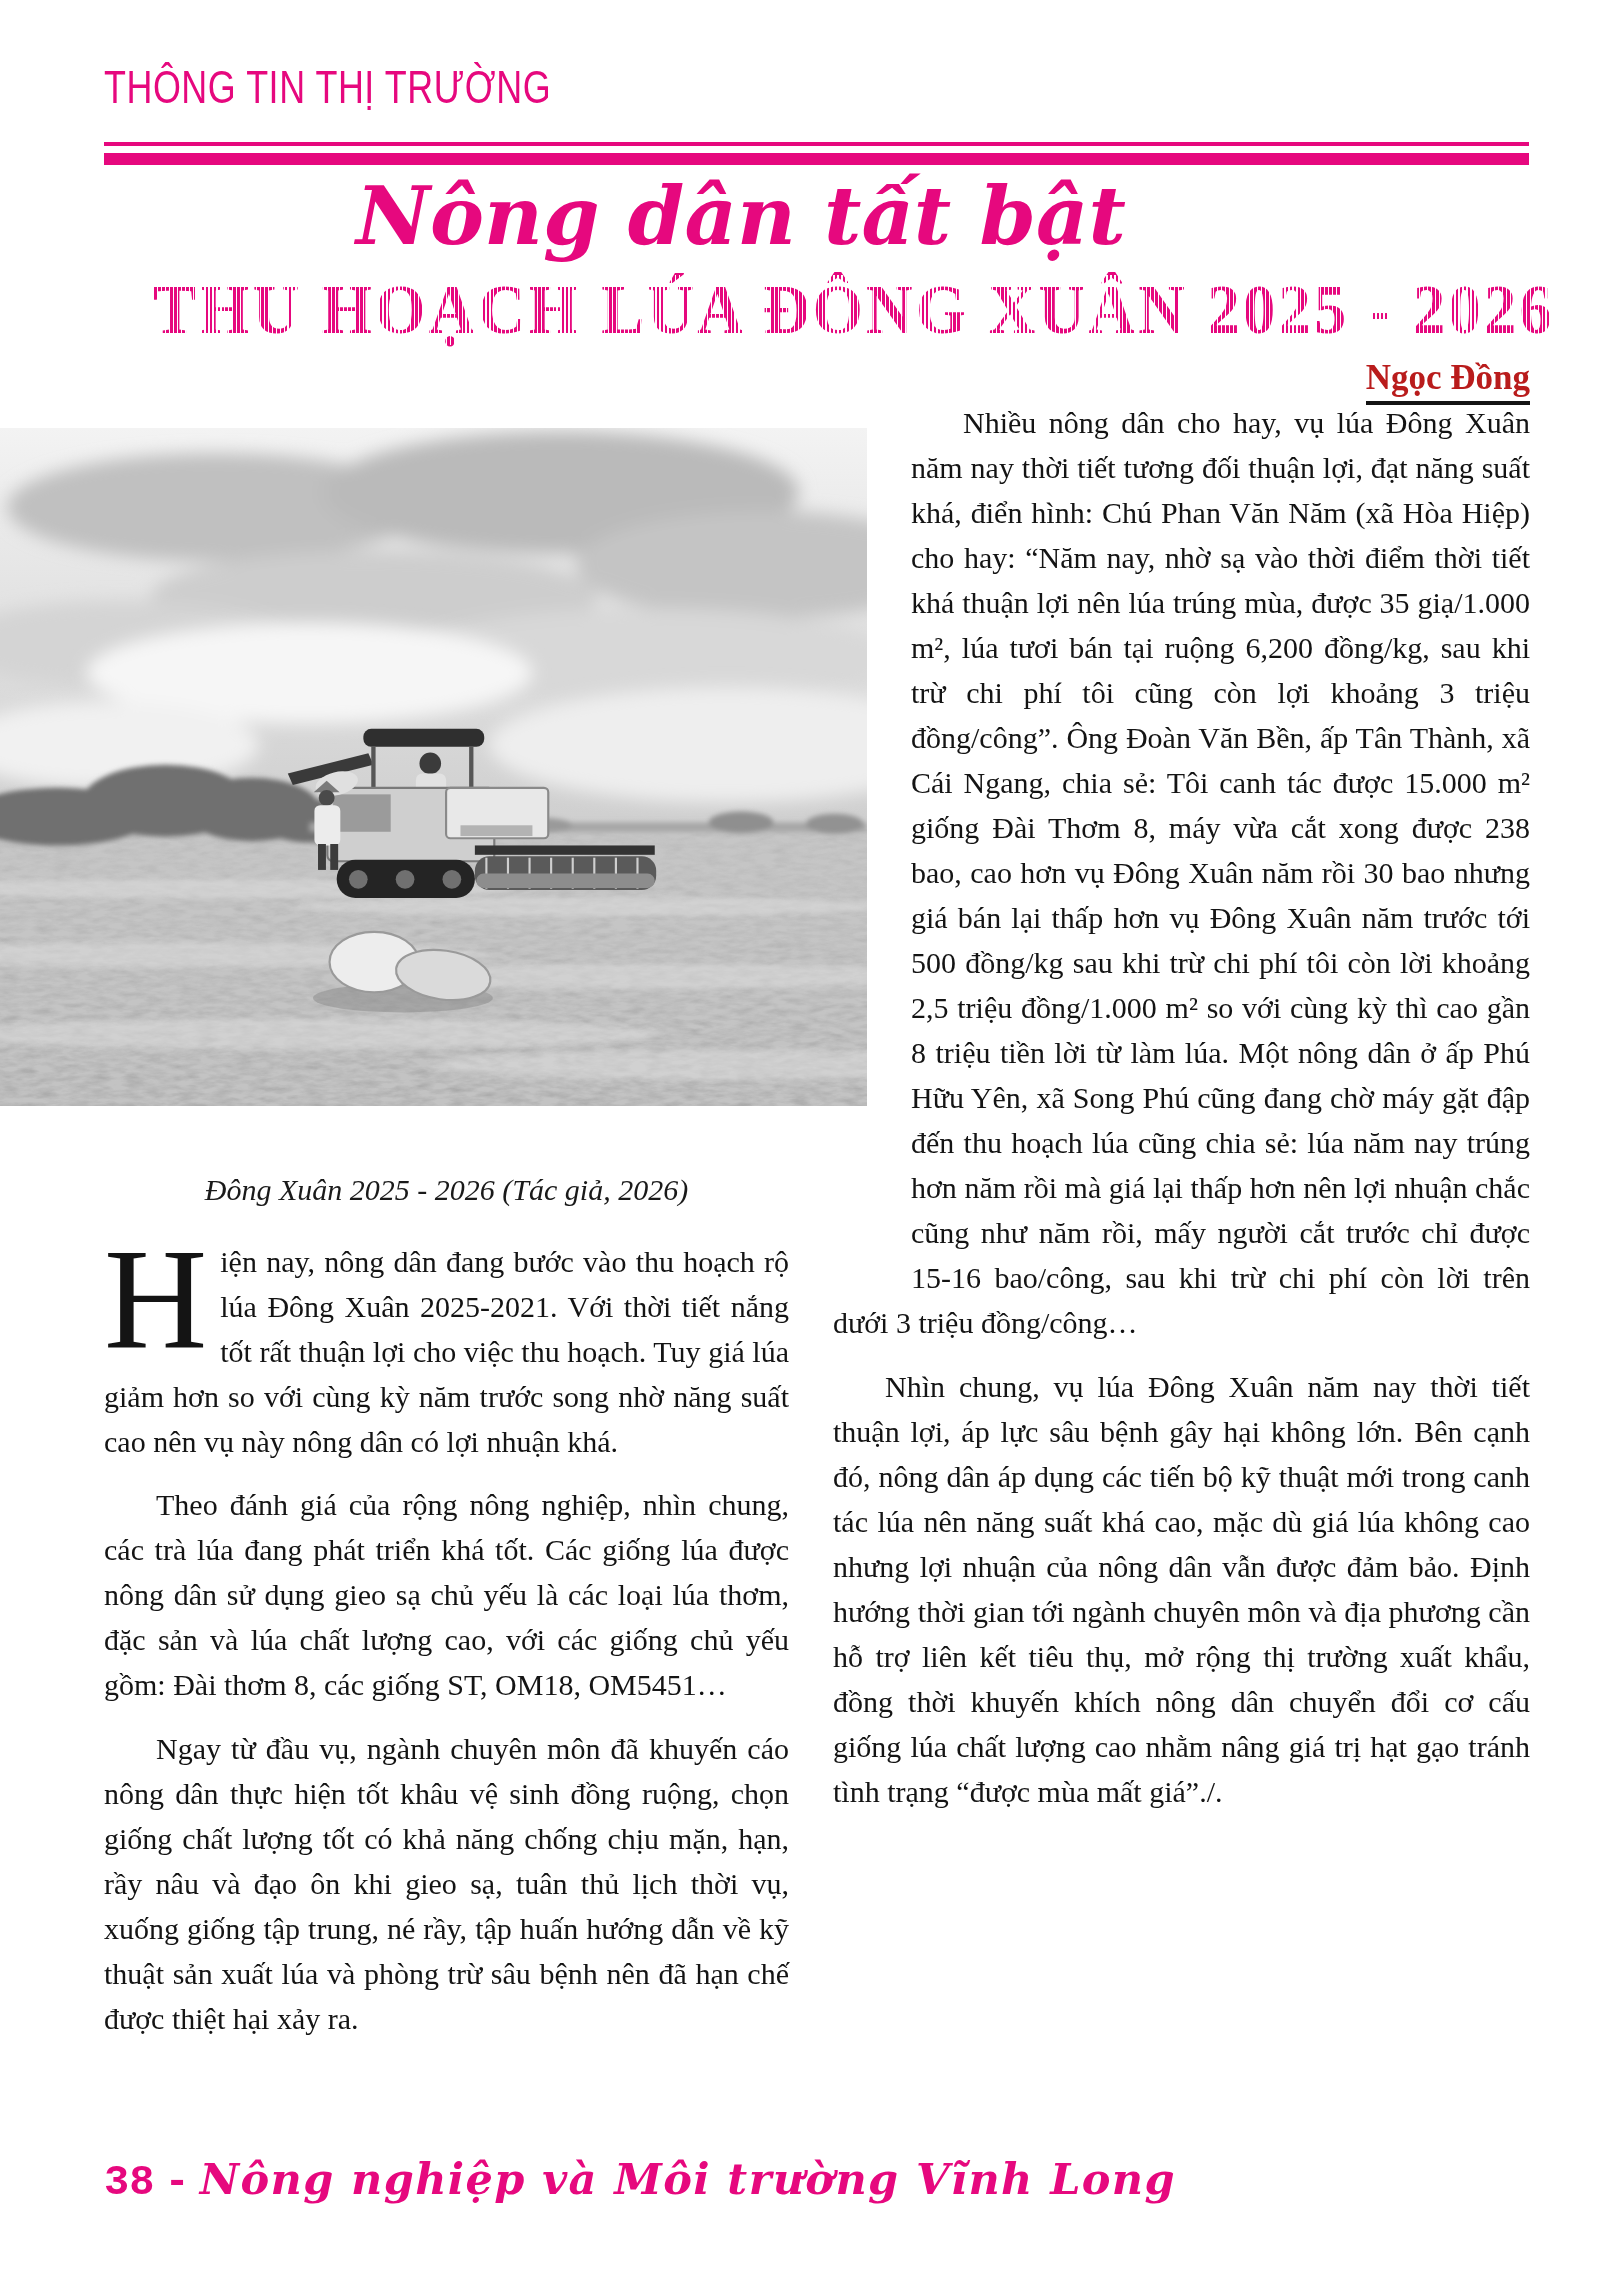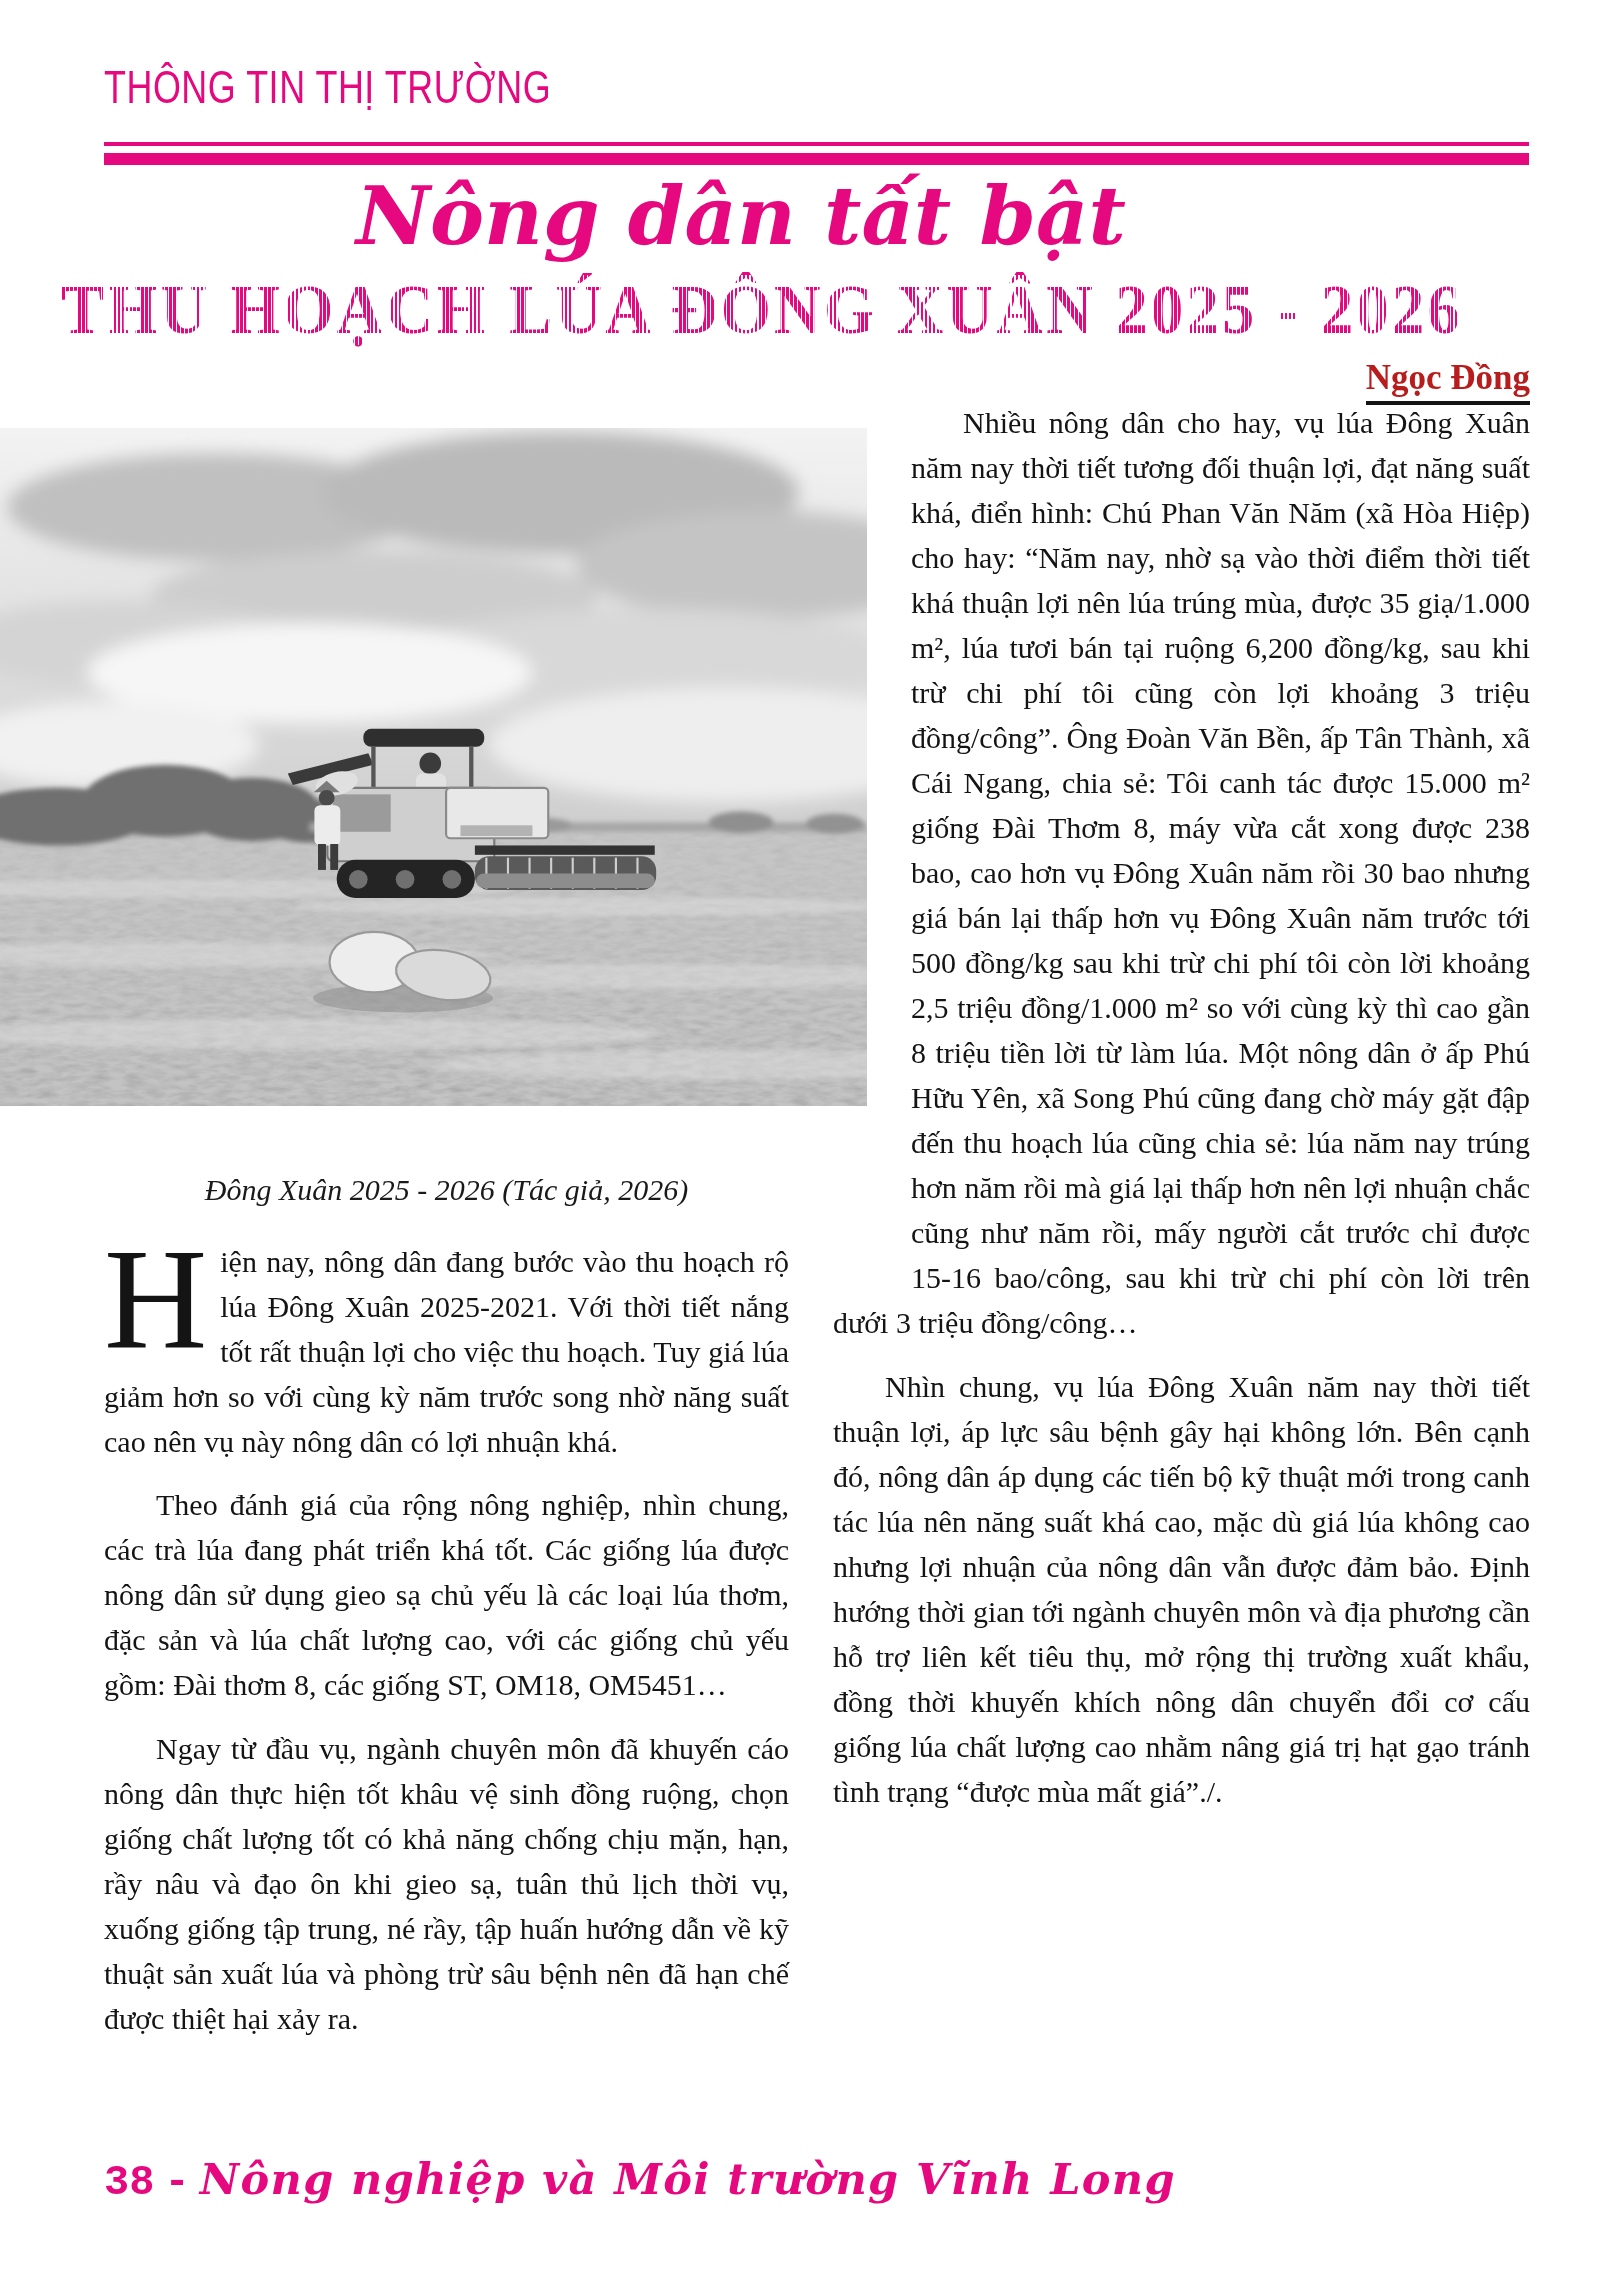--- a/index.html
+++ b/index.html
@@ -20,21 +20,21 @@
   .rule{position:absolute;left:104px;width:1425px;background:#E6087E;}
   .rule-thin{top:142px;height:4.3px;}
   .rule-thick{top:153px;height:11.5px;}
 
   
   .title-script{
     position:absolute;left:0;top:171px;width:1482px;margin:0;text-align:center;
     font-family:"DejaVu Serif",serif;font-style:italic;font-weight:bold;
     font-size:81px;line-height:1.1;color:#E6087E;
   }
-  .title-display{position:absolute;left:0;top:275px;width:1616px;margin:0;text-align:left;}
+  .title-display{position:absolute;left:0;top:275px;width:1616px;margin:0;text-align:right;}
   .striped{
     position:relative;display:inline-block;white-space:nowrap;
     font-family:"Liberation Serif",serif;font-weight:700;font-size:70px;line-height:1;
     letter-spacing:3.6px;color:#E6087E;transform:scaleX(.92);transform-origin:center;
   }
   .striped::after{
     content:"";position:absolute;inset:0;pointer-events:none;
     background:repeating-linear-gradient(90deg,#ffffff 0 1.4px,rgba(255,255,255,0) 1.4px 4.3px);
   }
   .author{

